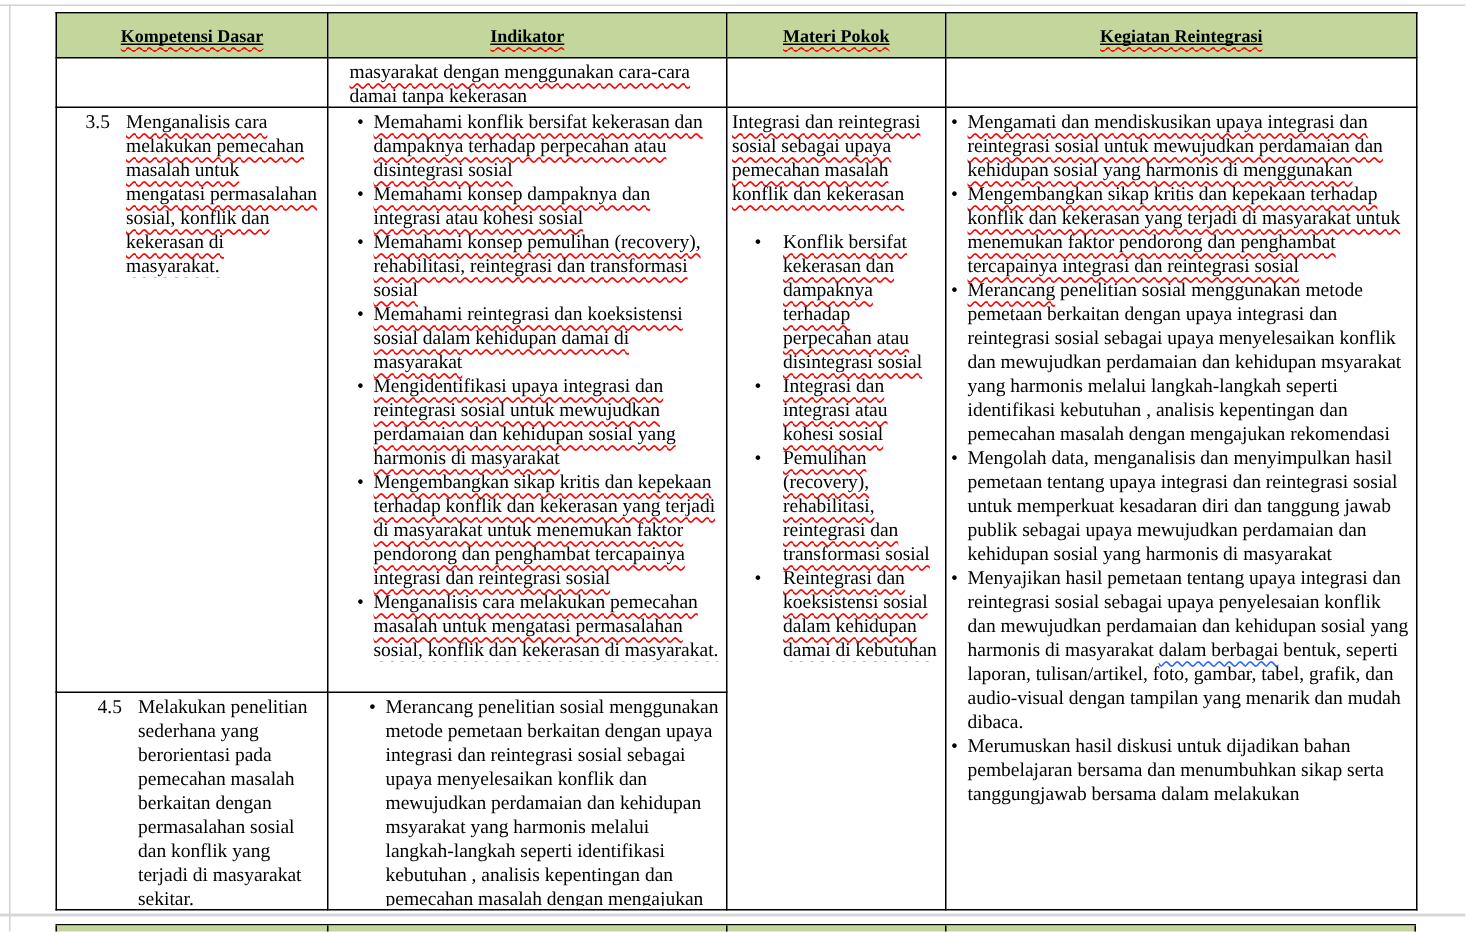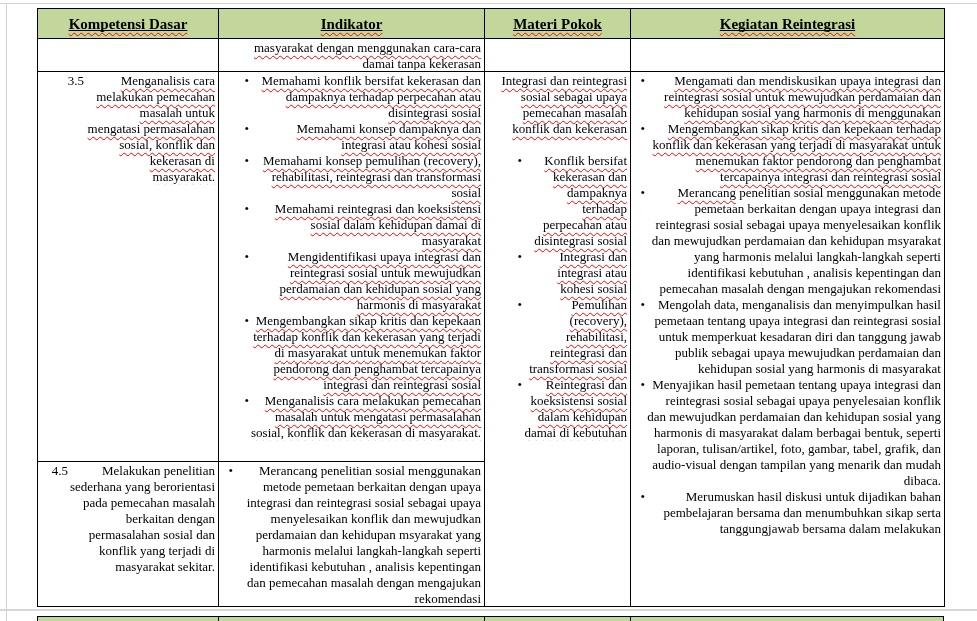--- a/index.html
+++ b/index.html
@@ -11,39 +11,39 @@
   .page-edge-h { position:absolute; left:0; width:977px; height:1px; background:#d2d2d2; }
   .page-edge-v { position:absolute; width:1px; background:#d2d2d2; }
   .page-sep    { position:absolute; left:0; width:977px; height:2px; background:#d7d7d7; }
 
   table.doc {
     position:absolute; left:37px; top:8px; width:907px;
     border-collapse:collapse; table-layout:fixed;
   }
   table.doc th, table.doc td {
     border:1px solid #000; vertical-align:top; padding:1px 3px;
-    font-size:13px; line-height:16px; overflow:hidden;text-align:right;
+    font-size:13px; line-height:16px; overflow:hidden;
   }
   table.doc th {
     background:#c3d69b; text-align:center; font-weight:bold;
-    font-size:15px; height:29px; vertical-align:middle; padding:0 2px;margin-top:20px;
+    font-size:12px; height:29px; vertical-align:middle; padding:0 2px;margin-top:20px;
   }
   col.c1{width:181px} col.c2{width:266px} col.c3{width:146px} col.c4{width:314px}
 
   .hu { text-decoration:underline; text-decoration-thickness:1px; }
   .sq-red  { text-decoration:underline; text-decoration-style:wavy; text-decoration-color:#ff0000;
              text-decoration-thickness:1px; text-underline-offset:3px; text-decoration-skip-ink:none; }
-  .sq-blue { text-decoration-style:wavy; text-decoration-color:#2a66ff;
+  .sq-blue { text-decoration:underline; text-decoration-style:wavy; text-decoration-color:#2a66ff;
              text-decoration-thickness:1px; text-underline-offset:3px; text-decoration-skip-ink:none; }
 
   .cw { overflow:hidden; }
   .cw.h-rowA   { max-height:30px; }
   .cw.h-rowB   { max-height:385px;margin-left:16px; }
   .cw.h-merged { max-height:527px; }
-  .cw.h-rowC   { max-height:141px; }
+  .cw.h-rowC   { max-height:141px;margin-left:24px; }
 
   .para { margin:0; }
   .para.bullet { display:flex; }
   .para.bullet > .marker { flex:0 0 11px; }
   .para.bullet.ind1 { margin-left:15px; }
   .para.bullet.ind1 > .marker { flex:0 0 19px; }
   .para.num { display:flex; }
   .para.num > .numlbl { flex:0 0 27px; }
   .para.cont { padding-left:11px; }
   .spacer { height:16px; }

